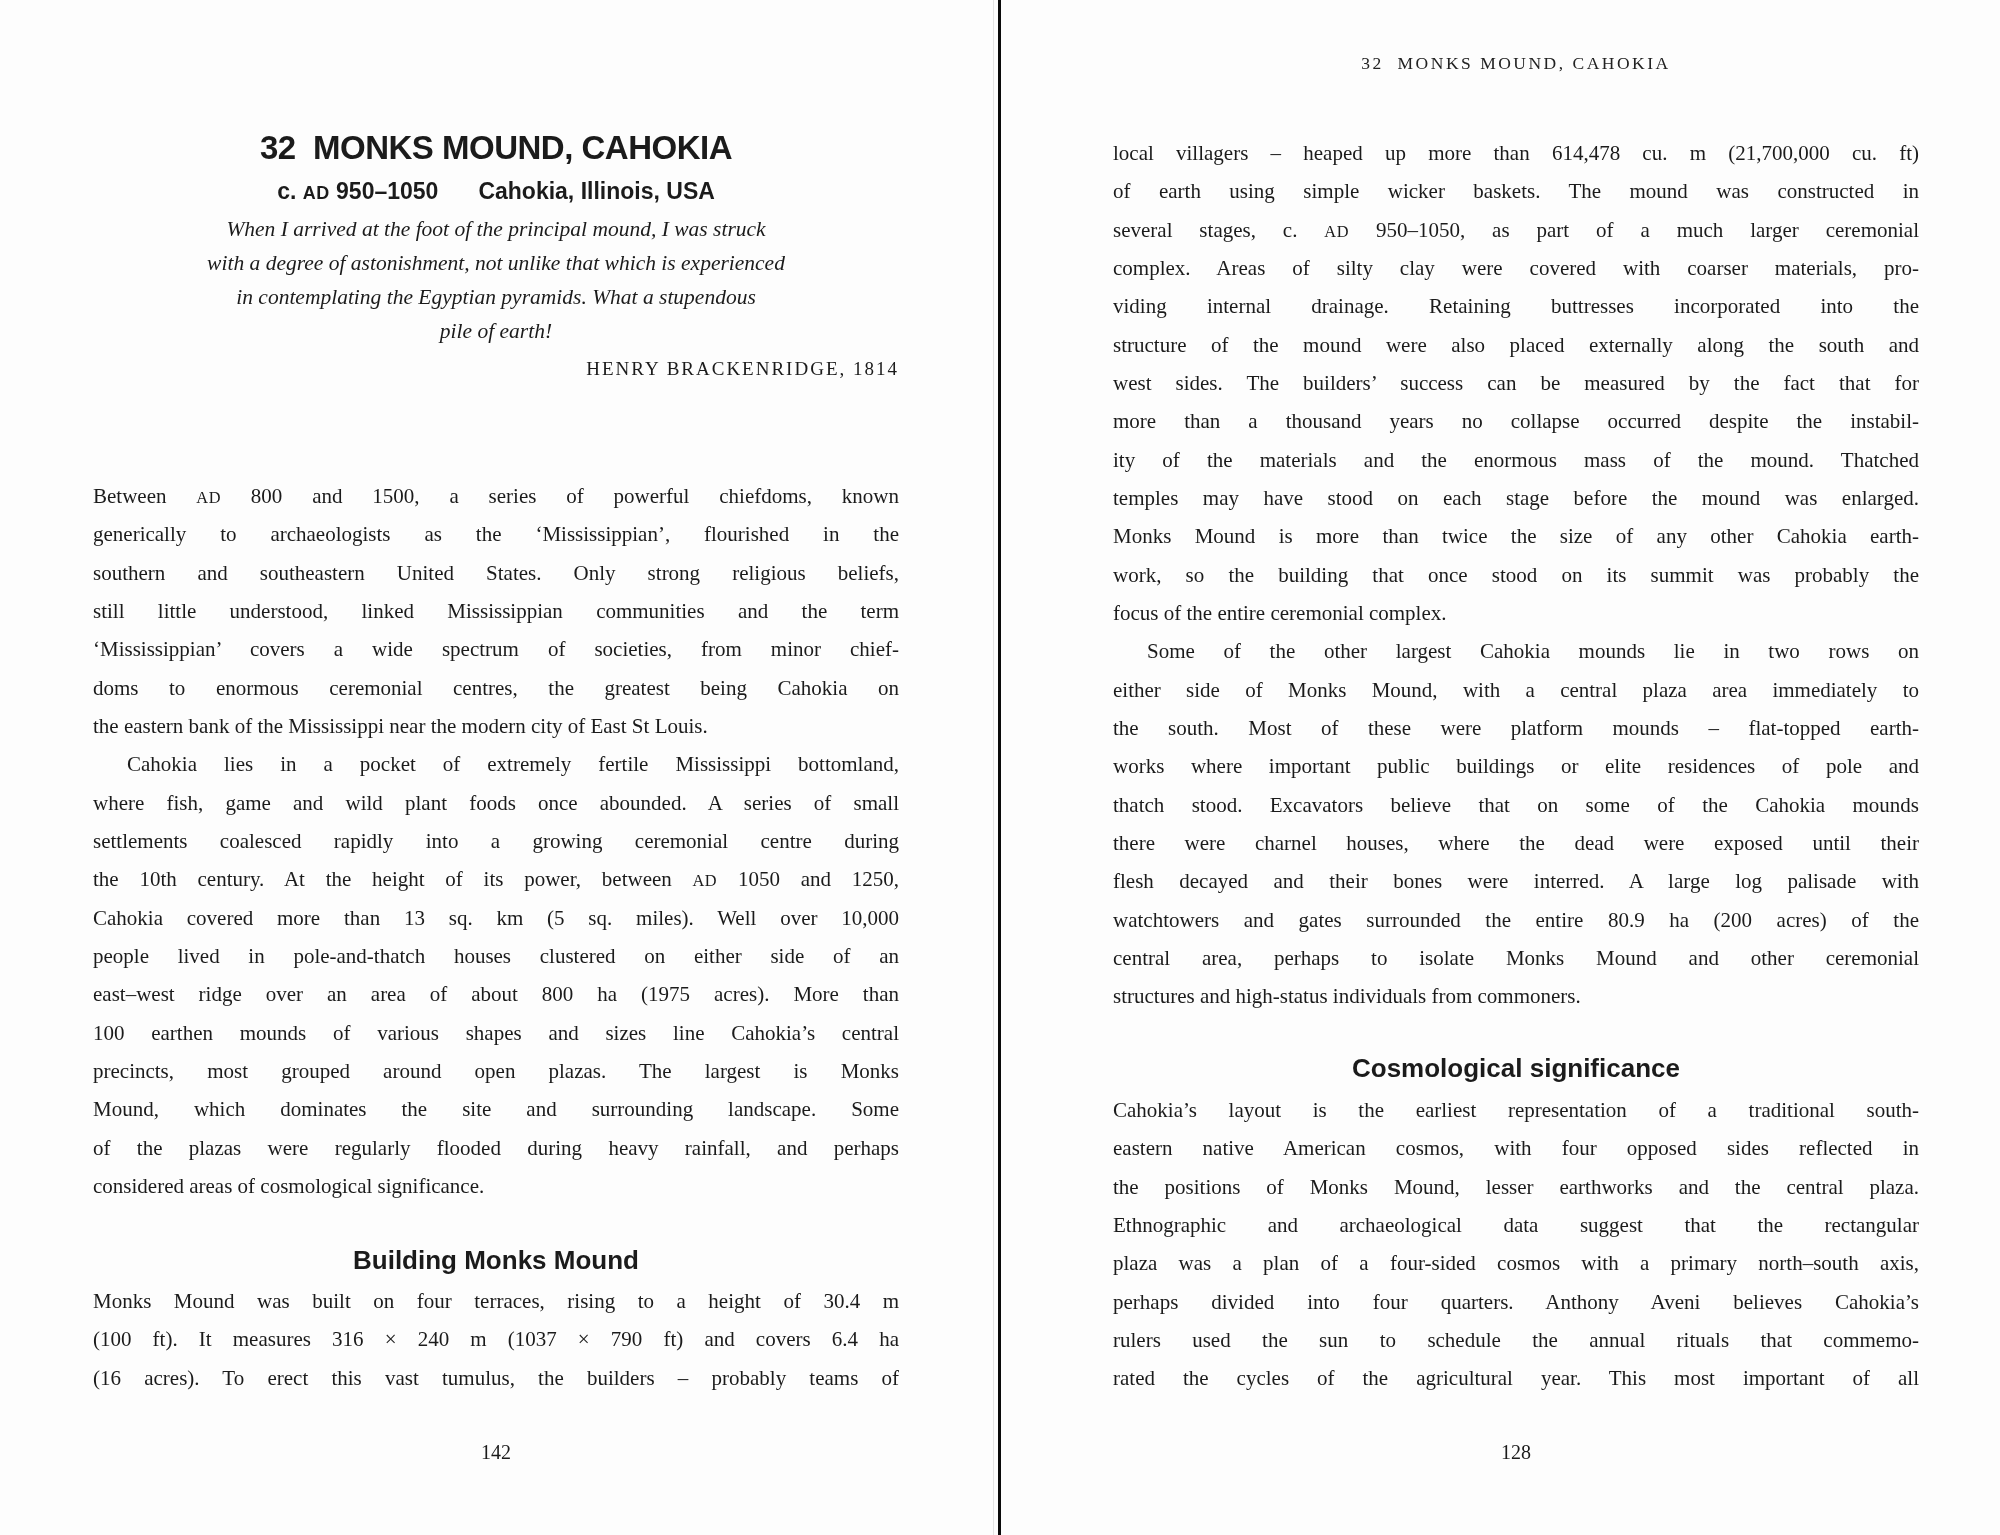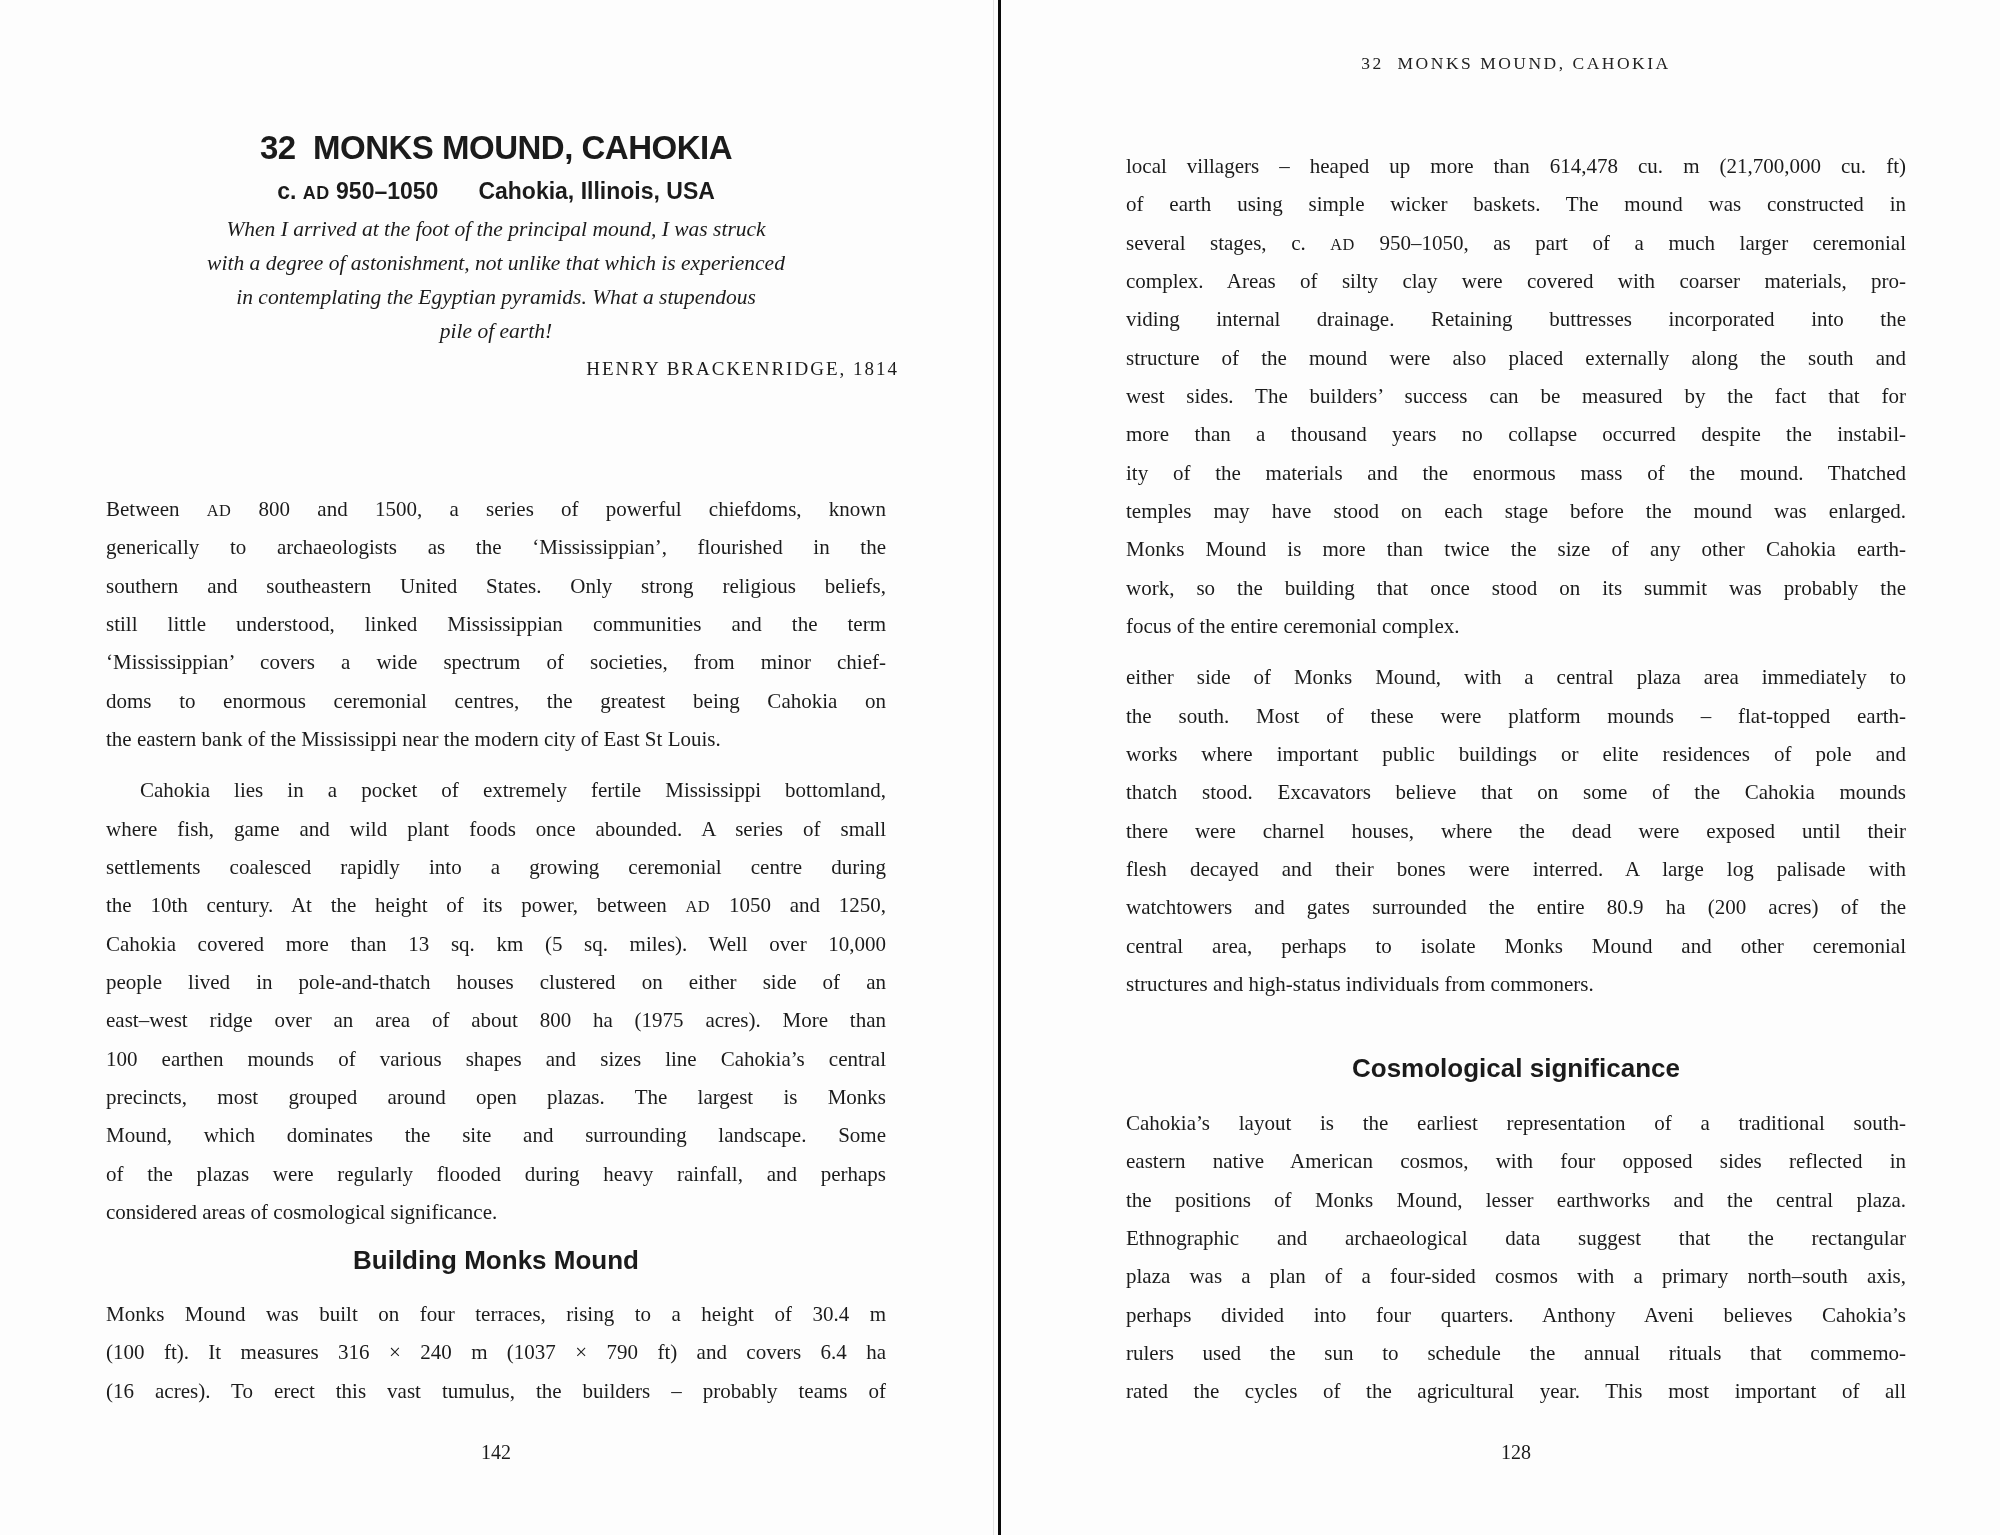--- a/index.html
+++ b/index.html
@@ -44,21 +44,21 @@
   }
 
   .body { position:absolute; width:806px; }
   .page.left  .body { left:93px; }
   .page.right .body { left:113px; }
   .body-top-left    { top:477px; }
   .body-bottom-left { top:1282px; }
   .body-top-right    { top:134px; }
   .body-bottom-right { top:1091px; }
 
-  .para { margin:13px; }
+  .para { margin:0; }
   .bline {
     font-size:21px; line-height:38.33px; height:38.33px;
     text-align:justify; text-align-last:justify;
     white-space:nowrap;
   }
   .bline.lastline { text-align-last:left; }
   .bline.indent { text-indent:34px; }
 
   .subheading {
     position:absolute; width:806px; margin:0;
@@ -154,20 +154,21 @@
           <div class="bline">structure of the mound were also placed externally along the south and</div>
           <div class="bline">west sides. The builders’ success can be measured by the fact that for</div>
           <div class="bline">more than a thousand years no collapse occurred despite the instabil-</div>
           <div class="bline">ity of the materials and the enormous mass of the mound. Thatched</div>
           <div class="bline">temples may have stood on each stage before the mound was enlarged.</div>
           <div class="bline">Monks Mound is more than twice the size of any other Cahokia earth-</div>
           <div class="bline">work, so the building that once stood on its summit was probably the</div>
           <div class="bline lastline">focus of the entire ceremonial complex.</div>
         </div>
         <div class="para">
+          <div class="bline indent">Some of the other largest Cahokia mounds lie in two rows on</div>
           <div class="bline">either side of Monks Mound, with a central plaza area immediately to</div>
           <div class="bline">the south. Most of these were platform mounds – flat-topped earth-</div>
           <div class="bline">works where important public buildings or elite residences of pole and</div>
           <div class="bline">thatch stood. Excavators believe that on some of the Cahokia mounds</div>
           <div class="bline">there were charnel houses, where the dead were exposed until their</div>
           <div class="bline">flesh decayed and their bones were interred. A large log palisade with</div>
           <div class="bline">watchtowers and gates surrounded the entire 80.9 ha (200 acres) of the</div>
           <div class="bline">central area, perhaps to isolate Monks Mound and other ceremonial</div>
           <div class="bline lastline">structures and high-status individuals from commoners.</div>
         </div>

